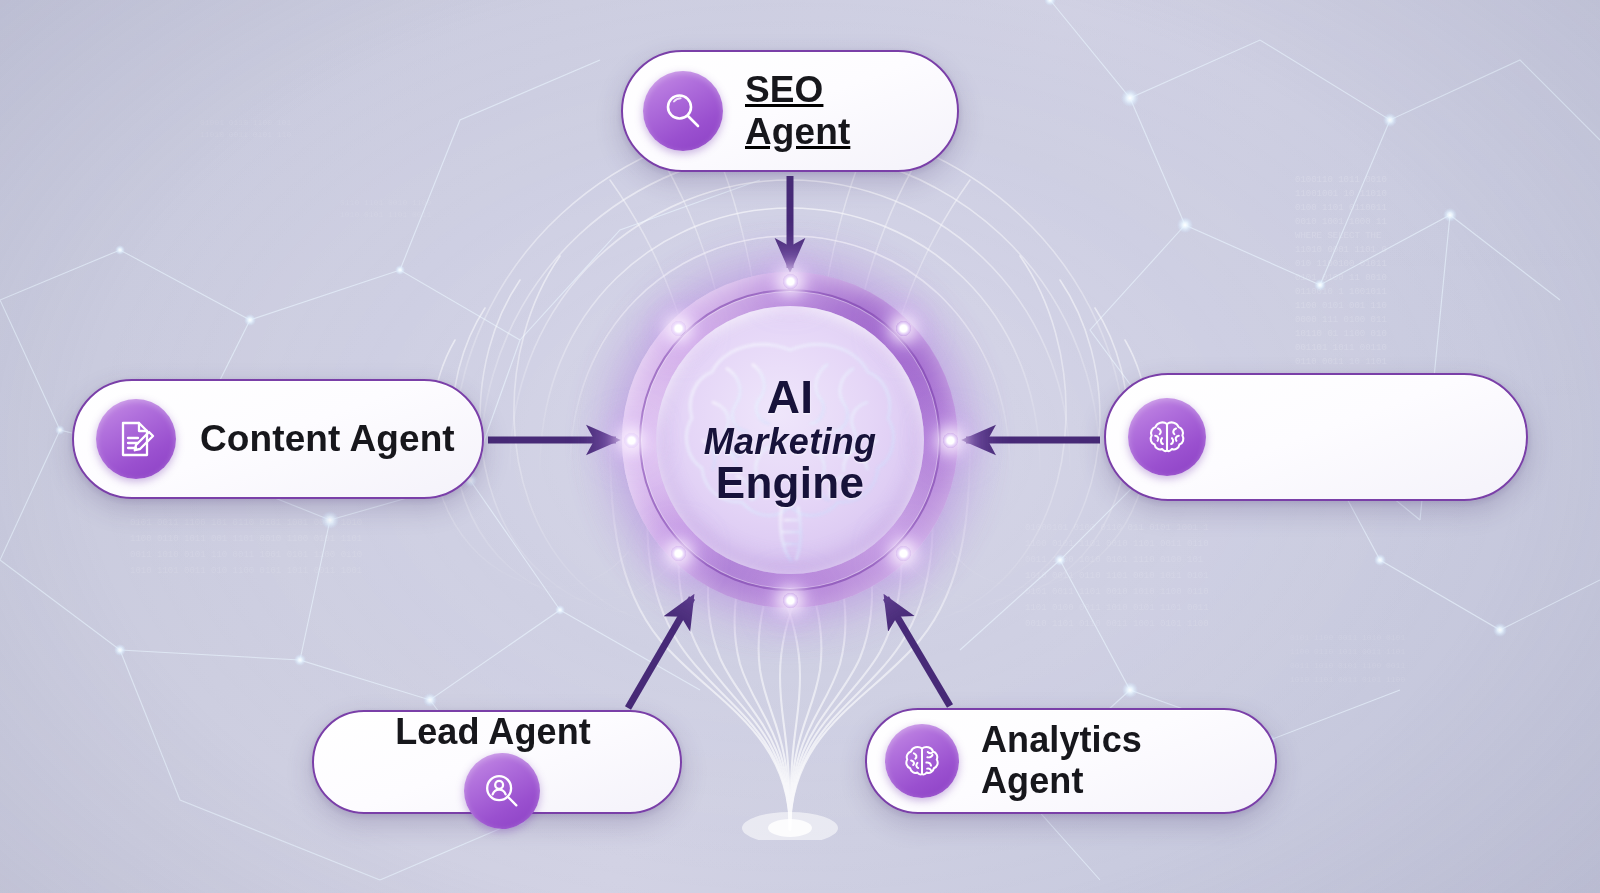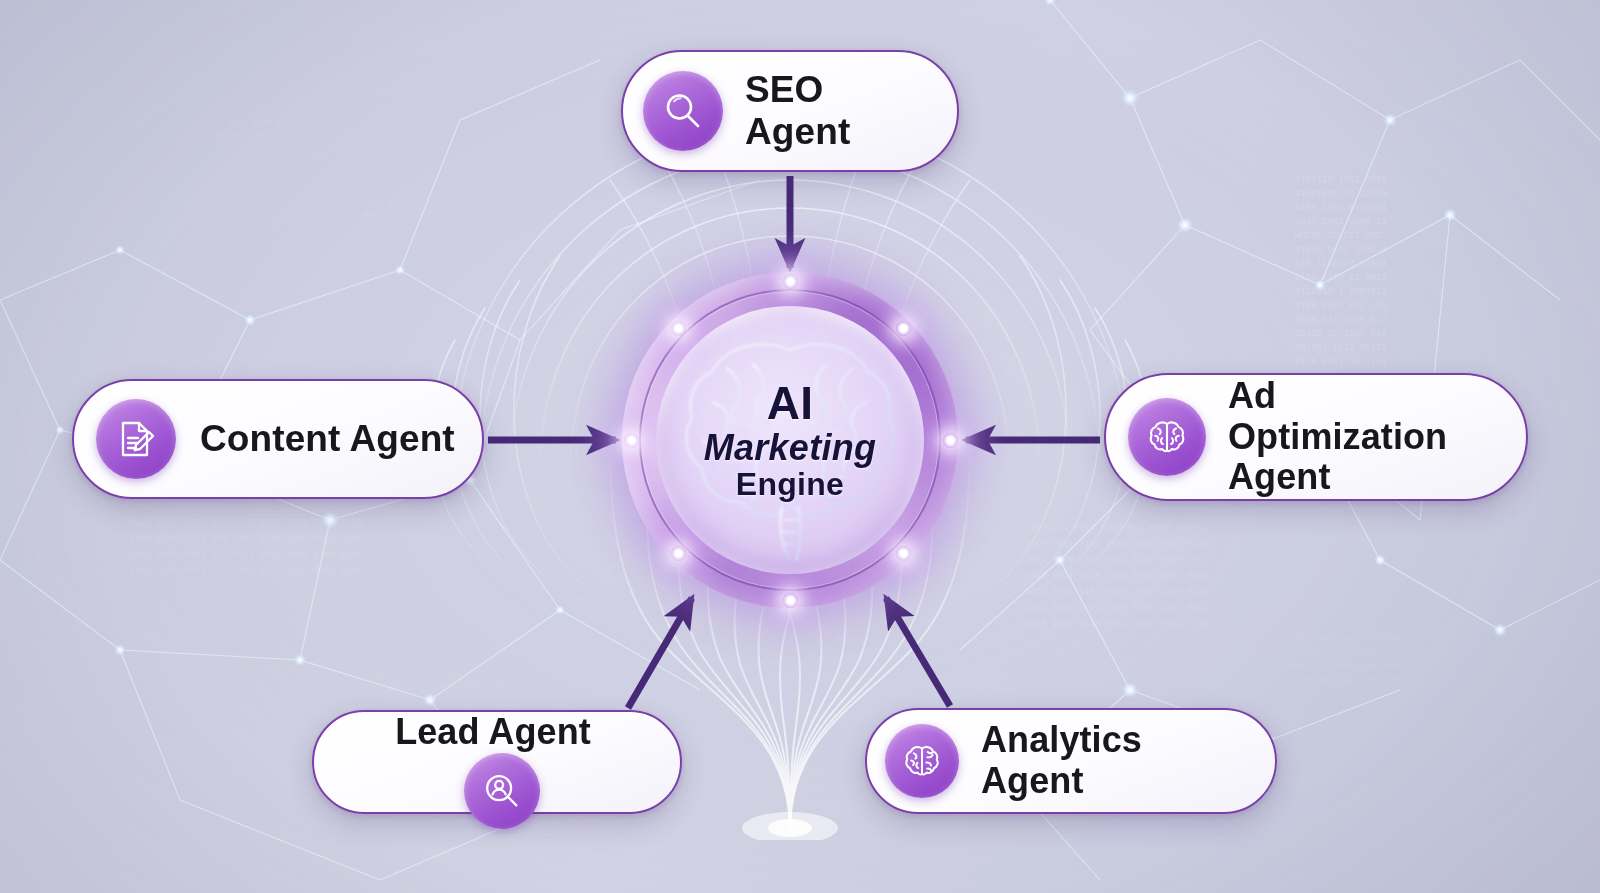--- a/index.html
+++ b/index.html
@@ -69,21 +69,21 @@
   }
   .hub-brain{position:absolute;left:0;top:0;width:268px;height:268px;opacity:.92;}
   .hub-label{
     position:absolute;inset:0;display:flex;flex-direction:column;
     align-items:center;justify-content:center;
     color:#17123a;font-weight:bold;letter-spacing:.3px;line-height:1.02;
     text-shadow:0 1px 2px rgba(255,255,255,.75);
   }
   .hub-label .l1{font-size:46px;}
   .hub-label .l2{font-size:36px;margin-top:3px;font-style:italic;}
-  .hub-label .l3{font-size:32px;margin-top:1px;}
+  .hub-label .l3{font-size:44px;margin-top:1px;}
 
   .node{
     position:absolute;width:15px;height:15px;border-radius:50%;
     background:radial-gradient(circle,#ffffff 0%,#ffffff 32%,rgba(240,225,255,.85) 52%,rgba(210,170,245,0) 100%);
     box-shadow:0 0 16px 6px rgba(255,248,255,.92),0 0 30px 12px rgba(205,160,245,.55);
     margin-left:-7px;margin-top:-7px;
   }
 
   
   .arrows{position:absolute;inset:0;width:1600px;height:893px;}
@@ -102,21 +102,21 @@
   }
   .ico{
     flex:0 0 auto;border-radius:50%;
     background:linear-gradient(150deg,#c88fe6 0%,#b06fdc 32%,#9a50cf 68%,#8b3fc4 100%);
     display:flex;align-items:center;justify-content:center;
     box-shadow:0 3px 9px rgba(110,50,170,.35), inset 0 2px 6px rgba(255,255,255,.30);
   }
   .ico svg{display:block;}
 
   
-  #pill-seo{left:621px;top:50px;width:338px;height:122px;padding:0 26px 0 20px;}
+  #pill-seo{left:621px;top:50px;width:338px;height:122px;padding:0 26px 0 20px;text-decoration:underline;}
   #pill-seo .ico{width:80px;height:80px;}
   #pill-seo .pill-label{font-size:37px;margin-left:22px;}
 
   #pill-content{left:72px;top:379px;width:412px;height:120px;padding:0 26px 0 22px;}
   #pill-content .ico{width:80px;height:80px;}
   #pill-content .pill-label{font-size:37px;margin-left:24px;text-align:right;}
 
   #pill-ad{left:1104px;top:373px;width:424px;height:128px;padding:0 22px 0 22px;}
   #pill-ad .ico{width:78px;height:78px;}
   #pill-ad .pill-label{font-size:36px;margin-left:22px;}
@@ -433,21 +433,20 @@
                  C34.8 34.2 31 36.4 27.8 35 C26.4 37.2 24 37.6 23 36.4"></path>
         <path d="M23 10 L23 36.4"></path>
         <path d="M14 14.5 C17 15.6 17.6 18.6 15.6 20.2"></path>
         <path d="M11.2 21.8 C14.2 22.2 15.2 25 13.6 26.8"></path>
         <path d="M18 24.2 C16.2 26 16.6 29 18.8 30"></path>
         <path d="M32 14.5 C29 15.6 28.4 18.6 30.4 20.2"></path>
         <path d="M34.8 21.8 C31.8 22.2 30.8 25 32.4 26.8"></path>
         <path d="M28 24.2 C29.8 26 29.4 29 27.2 30"></path>
       </svg>
     </div>
-    <span class="pill-label"><span>Ad Optimization</span><br><span>Agent</span></span>
   </div>
 
   <div class="pill" id="pill-lead">
     <span class="pill-label">Lead Agent</span>
     <div class="ico">
       <svg width="44" height="44" viewBox="0 0 46 46" fill="none" stroke="#ffffff" stroke-width="2.4" stroke-linecap="round">
         <circle cx="20" cy="20" r="12.5"></circle>
         <circle cx="20" cy="16.6" r="4.1"></circle>
         <path d="M13.2 26.6 C14.4 23 17 21.6 20 21.6 C23 21.6 25.6 23 26.8 26.6"></path>
         <line x1="29.4" y1="29.4" x2="38" y2="38"></line>

